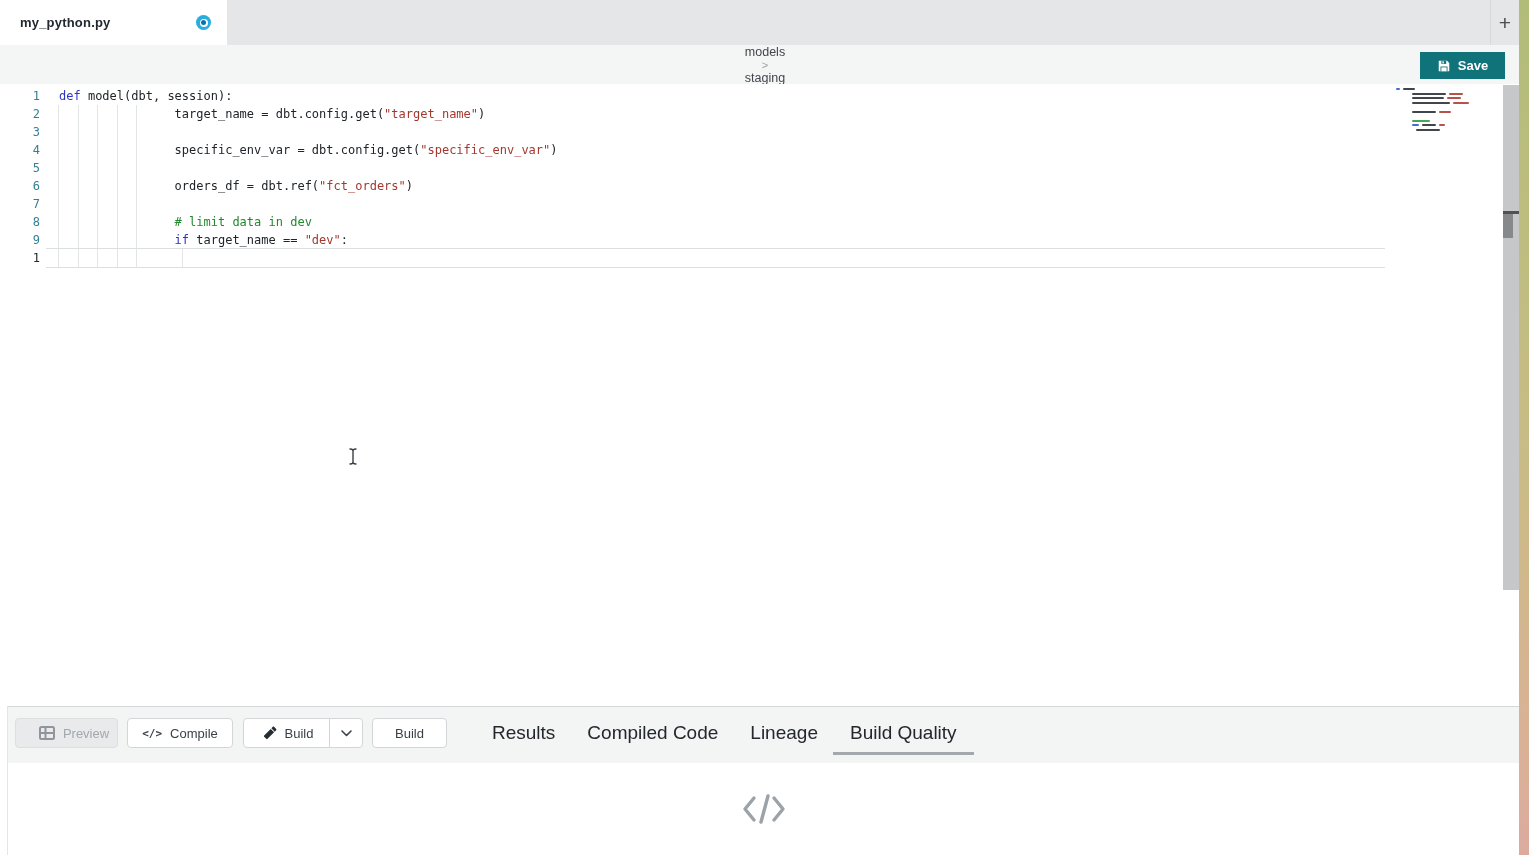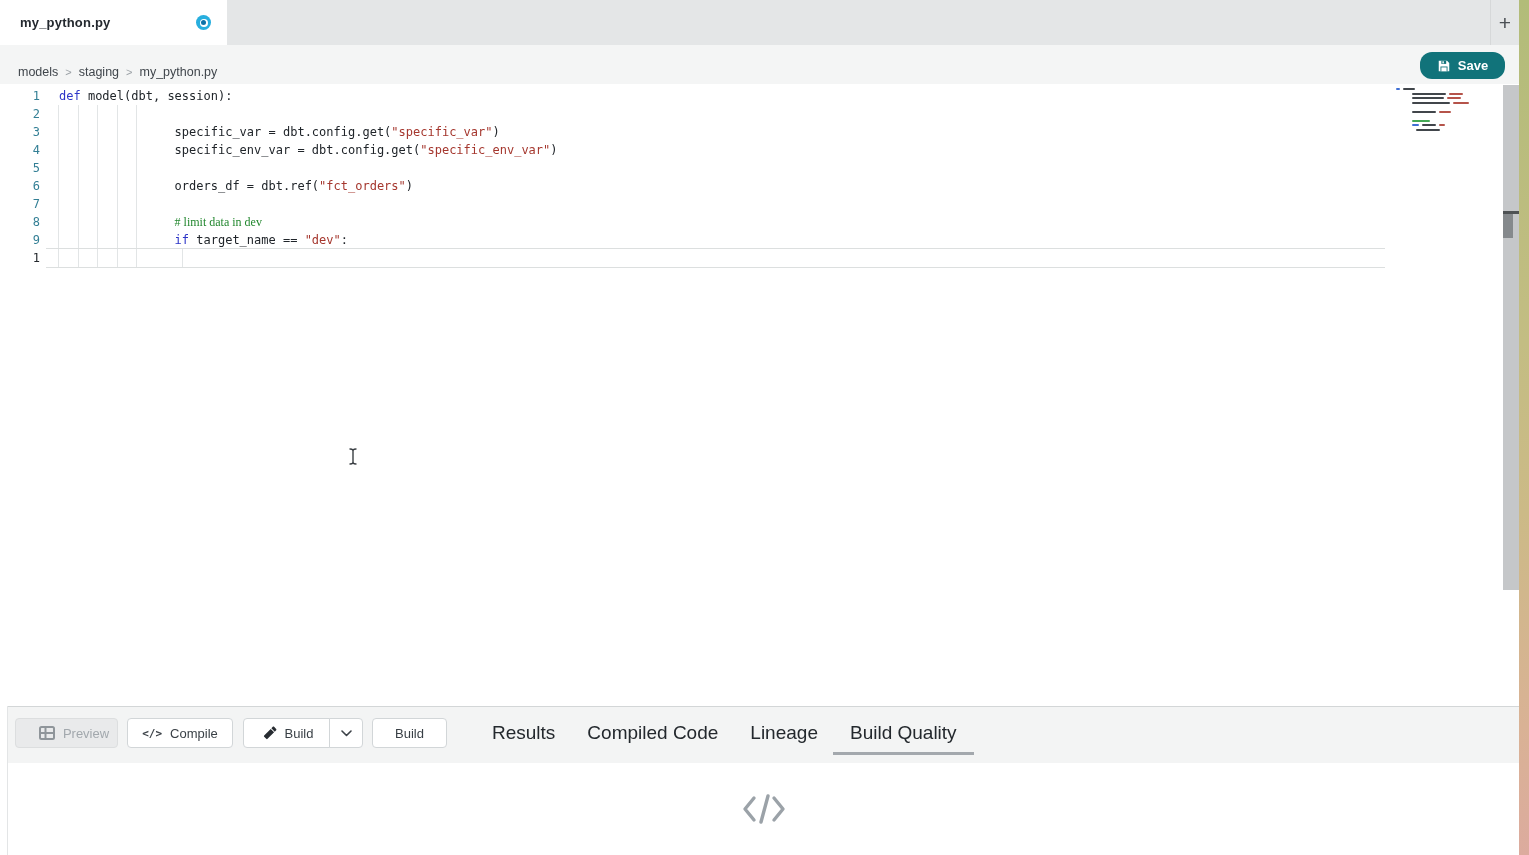--- a/index.html
+++ b/index.html
@@ -19,38 +19,38 @@
   .unsaved-dot { position:absolute; left:196px; top:15px; width:15px; height:15px; border-radius:50%;
     background:#27aede; }
   .unsaved-dot .ring { position:absolute; inset:3.5px; border-radius:50%; background:#fff; }
   .unsaved-dot .core { position:absolute; inset:5px; border-radius:50%; background:#0e72a8; }
   .newtab-btn { position:absolute; left:1490px; top:0; width:29px; height:45px;
     border-left:1px solid #d6d8d9; display:flex; align-items:center; justify-content:center;
     font-size:21px; font-weight:300; color:#4b5055; cursor:pointer; }
 
   
   .crumbbar { position:absolute; left:0; top:45px; width:1519px; height:54px; background:#f4f5f5;
-    border-bottom:1px solid #e2e4e5; display:flex; align-items:center; padding-left:18px; }
+    border-bottom:1px solid #e2e4e5; display:flex; align-items:center; padding-left:18px;flex-direction:column; }
   .crumb { font-size:12.5px; color:#40464c; margin-right:7px; cursor:pointer; }
   .crumb-sep { font-size:11px; color:#9ba1a6; margin-right:7px; }
   .save-btn { position:absolute; left:1420px; top:7px; width:85px; height:27px; background:#11737a;
-    border:none; border-radius:12px; color:#fff; font-size:13px; font-weight:bold;
+    border:none; border-radius:0; color:#fff; font-size:13px; font-weight:bold;
     display:flex; align-items:center; justify-content:center; gap:7px; cursor:pointer;
     font-family:"Liberation Sans", sans-serif; }
 
   
   .editor { position:absolute; left:0; top:84px; width:1519px; height:622px; background:#fff; overflow:hidden; }
   .code-rows { position:absolute; left:0; top:3px; width:1390px;
     font-family:"DejaVu Sans Mono", monospace; font-size:12px; line-height:18px; }
   .code-row { display:flex; height:18px; cursor:text; }
   .gutter-num { width:40px; text-align:right; color:#337f95; flex:none; }
   .code-text { white-space:pre; color:#20252a; padding-left:19px; }
   .t-kw { color:#2d35c8; }
   .t-str { color:#a5372e; }
-  .t-cm { color:#22872e;font-family:Liberation Serif, serif; }
+  .t-cm { color:#22872e; }
   .t-num { color:#0c7a68; background:#eaeded; box-shadow:inset 0 0 0 1px #b3bfc1; }
   .t-brk { color:#355; background:#eaeded; box-shadow:inset 0 0 0 1px #b3bfc1; }
   .t-caret { display:inline-block; width:2px; height:13px; background:#15181b; vertical-align:-2px; }
   .active-line-box { position:absolute; left:46px; top:164px; width:1339px; height:20px;
     border-top:1px solid #dcdfdf; border-bottom:1px solid #dcdfdf; pointer-events:none; }
   .guide { position:absolute; width:1px; top:21px; height:163px; background:#e2e5e6; }
   .guide.g10 { top:165px; height:18px; }
 
   
   .minimap { position:absolute; left:1396px; top:4px; width:108px; cursor:pointer; }
@@ -131,24 +131,24 @@
     <div class="guide" style="left:136px"></div>
     <div class="guide g10" style="left:182px"></div>
 
     <div class="code-rows" id="code-rows">
         <div class="code-row">
           <span class="gutter-num">1</span>
           <span class="code-text"><span class="t-kw">def</span><span class="t-pl"> model(dbt, session):</span></span>
         </div>
         <div class="code-row">
           <span class="gutter-num">2</span>
+          <span class="code-text"><span class="t-pl">                target_name = dbt.config.get(</span><span class="t-str">"target_name"</span><span class="t-pl">)</span></span>
         </div>
         <div class="code-row">
           <span class="gutter-num">3</span>
-          <span class="code-text"><span class="t-pl">                specific_var = dbt.config.get(</span><span class="t-str">"specific_var"</span><span class="t-pl">)</span></span>
         </div>
         <div class="code-row">
           <span class="gutter-num">4</span>
           <span class="code-text"><span class="t-pl">                specific_env_var = dbt.config.get(</span><span class="t-str">"specific_env_var"</span><span class="t-pl">)</span></span>
         </div>
         <div class="code-row">
           <span class="gutter-num">5</span>
           <span class="code-text"></span>
         </div>
         <div class="code-row">

